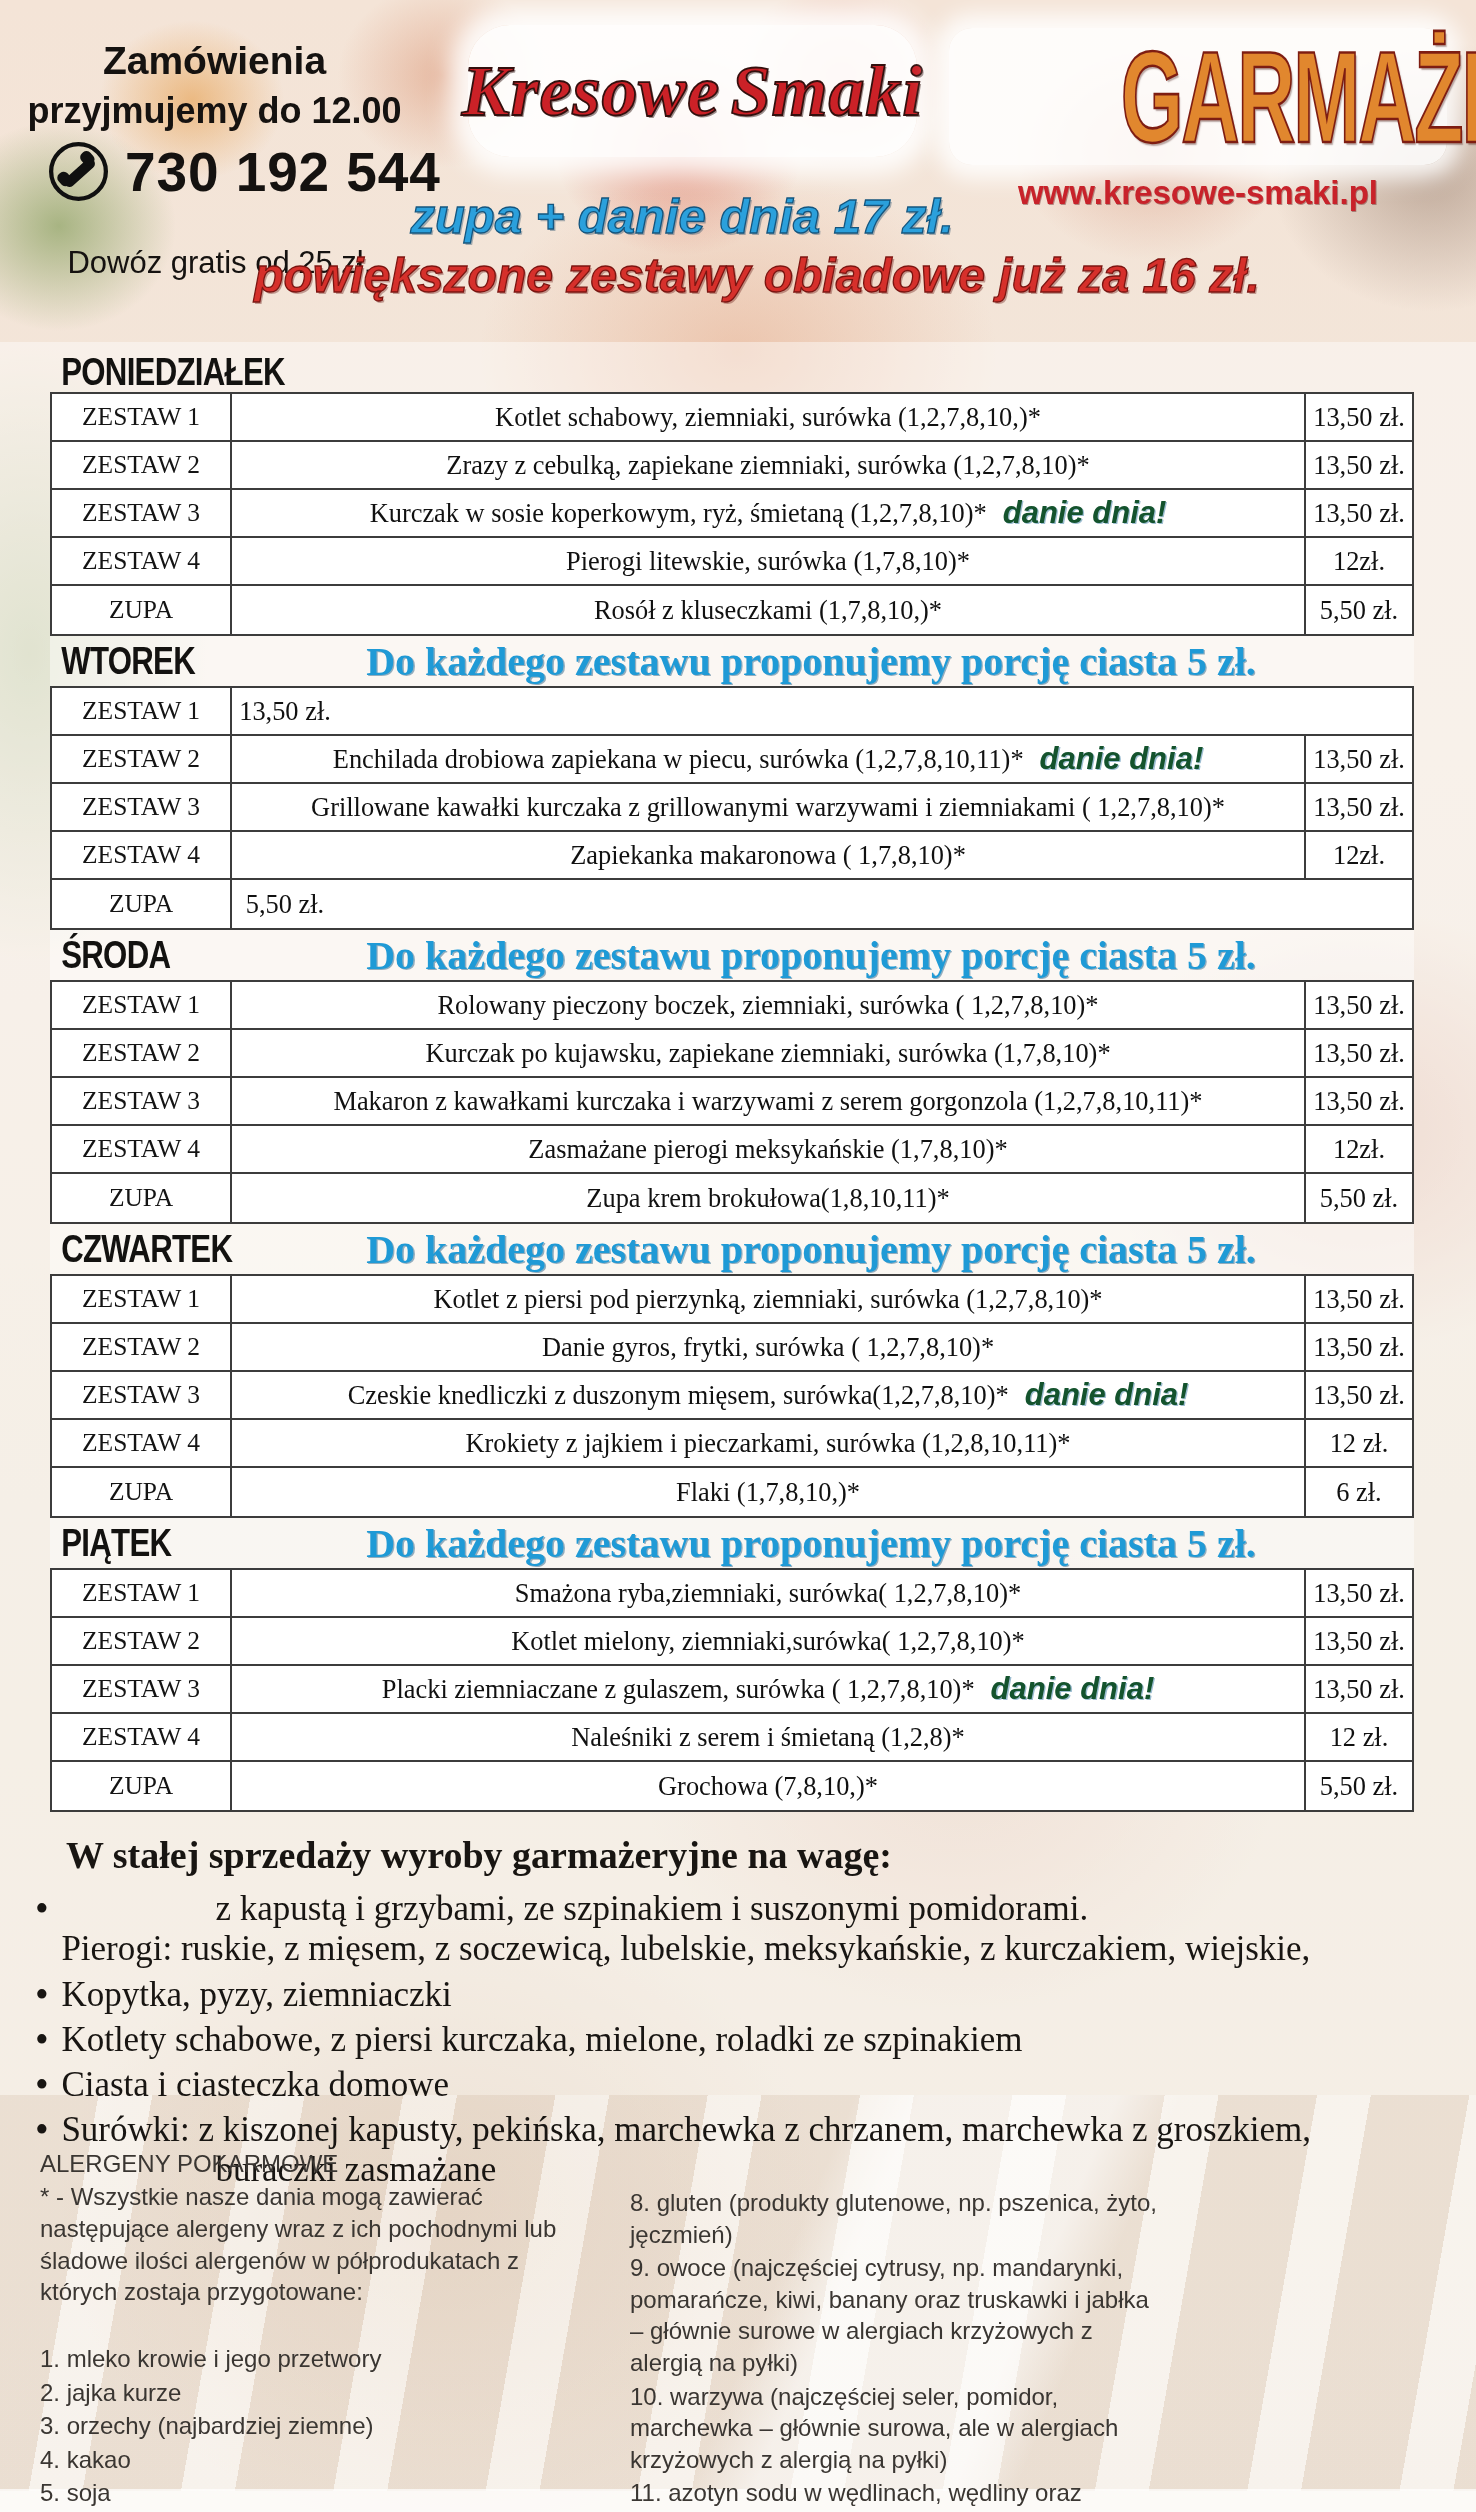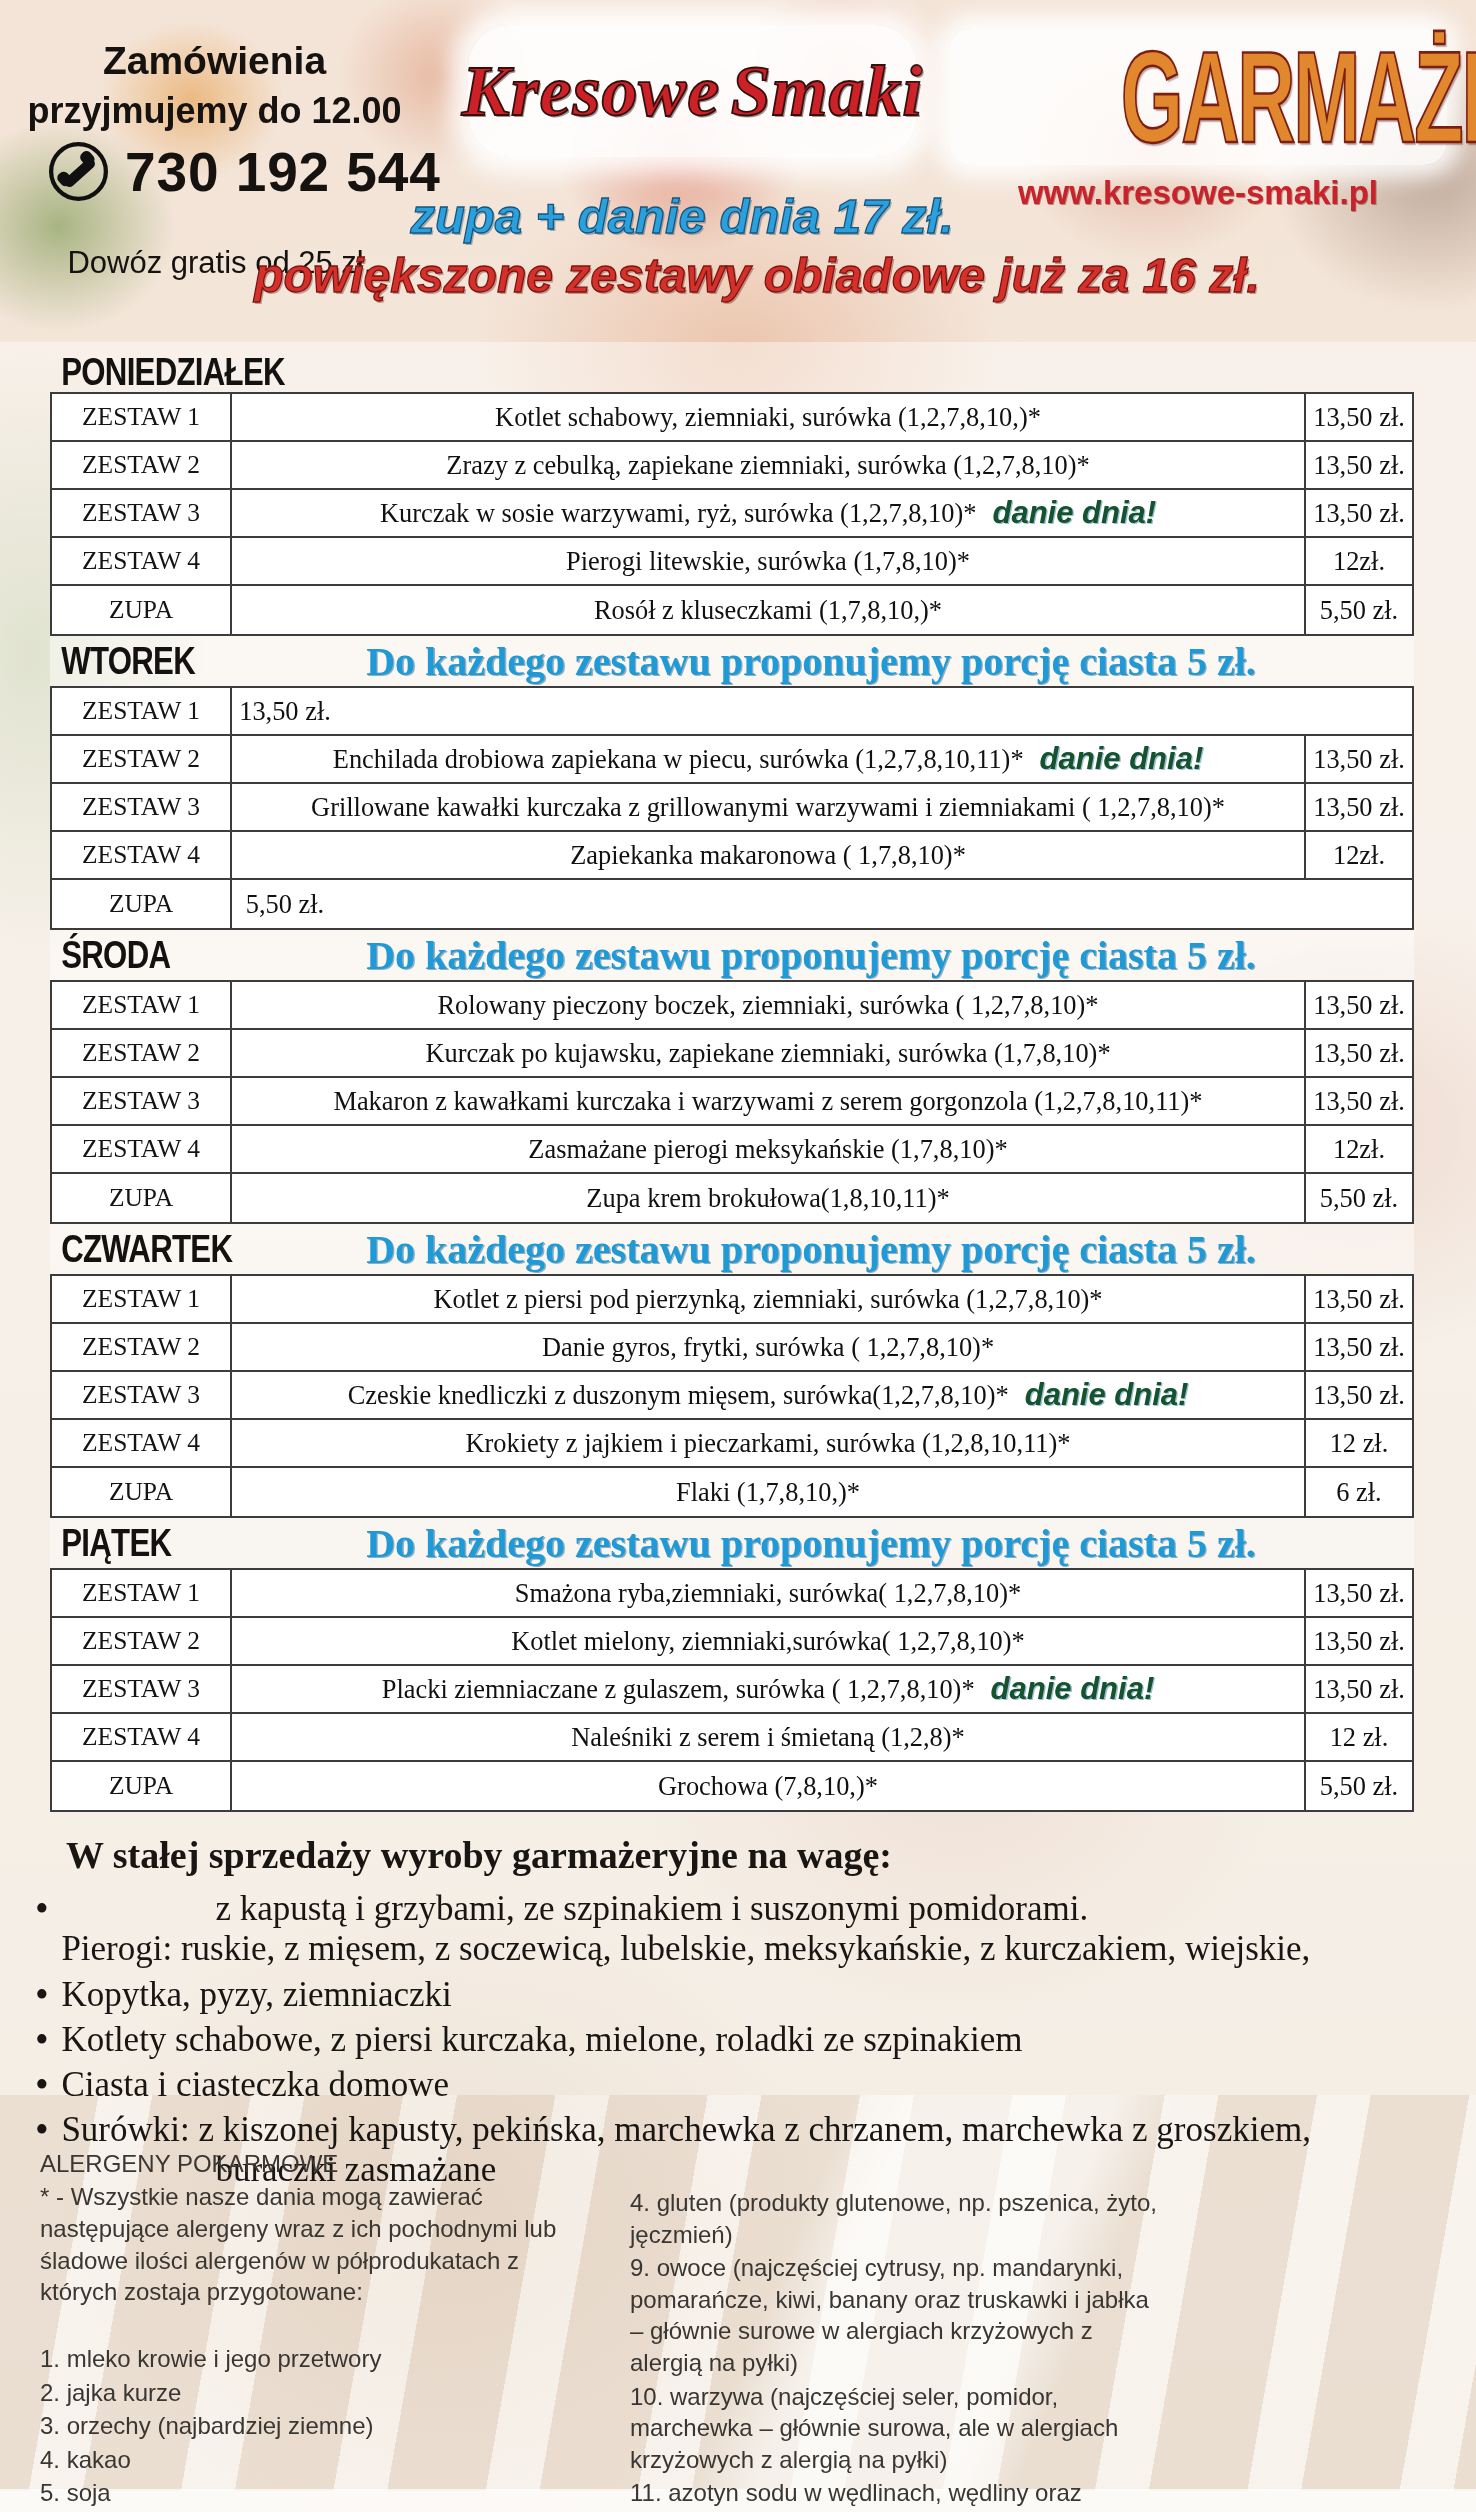--- a/index.html
+++ b/index.html
@@ -183,21 +183,21 @@
             <div class="menu-row">
               <div class="cell label-cell">ZESTAW 2</div>
               <div class="cell dish-cell">
                 <span class="dish-text">Zrazy z cebulką, zapiekane ziemniaki, surówka (1,2,7,8,10)*</span>
               </div>
               <div class="cell price-cell">13,50 zł.</div>
             </div>
             <div class="menu-row">
               <div class="cell label-cell">ZESTAW 3</div>
               <div class="cell dish-cell">
-                <span class="dish-text">Kurczak w sosie warzywami, ryż, surówka (1,2,7,8,10)*</span>
+                <span class="dish-text">Kurczak w sosie koperkowym, ryż, śmietaną (1,2,7,8,10)*</span>
                 <span class="danie-badge">danie dnia!</span>
               </div>
               <div class="cell price-cell">13,50 zł.</div>
             </div>
             <div class="menu-row">
               <div class="cell label-cell">ZESTAW 4</div>
               <div class="cell dish-cell">
                 <span class="dish-text">Pierogi litewskie, surówka (1,7,8,10)*</span>
               </div>
               <div class="cell price-cell">12zł.</div>
@@ -427,20 +427,20 @@
       <p class="allergens-intro">* - Wszystkie nasze dania mogą zawierać następujące alergeny wraz z ich pochodnymi lub śladowe ilości alergenów w półprodukatach z których zostaja przygotowane:</p>
       <div>
           <div class="allergen-item">1. mleko krowie i jego przetwory</div>
           <div class="allergen-item">2. jajka kurze</div>
           <div class="allergen-item">3. orzechy (najbardziej ziemne)</div>
           <div class="allergen-item">4. kakao</div>
           <div class="allergen-item">5. soja</div>
         </div>
     </div>
     <div class="col-right">
-        <div class="allergen-item">4. gluten (produkty glutenowe, np. pszenica, żyto, jęczmień)</div>
+        <div class="allergen-item">8. gluten (produkty glutenowe, np. pszenica, żyto, jęczmień)</div>
         <div class="allergen-item">9. owoce (najczęściej cytrusy, np. mandarynki, pomarańcze, kiwi, banany oraz truskawki i jabłka – głównie surowe w alergiach krzyżowych z alergią na pyłki)</div>
         <div class="allergen-item">10. warzywa (najczęściej seler, pomidor, marchewka – głównie surowa, ale w alergiach krzyżowych z alergią na pyłki)</div>
         <div class="allergen-item">11. azotyn sodu w wędlinach, wędliny oraz wysokoprzetworzone sery żółte i topione</div>
       </div>
   </section>
 </div>
 
 
 </body></html>

